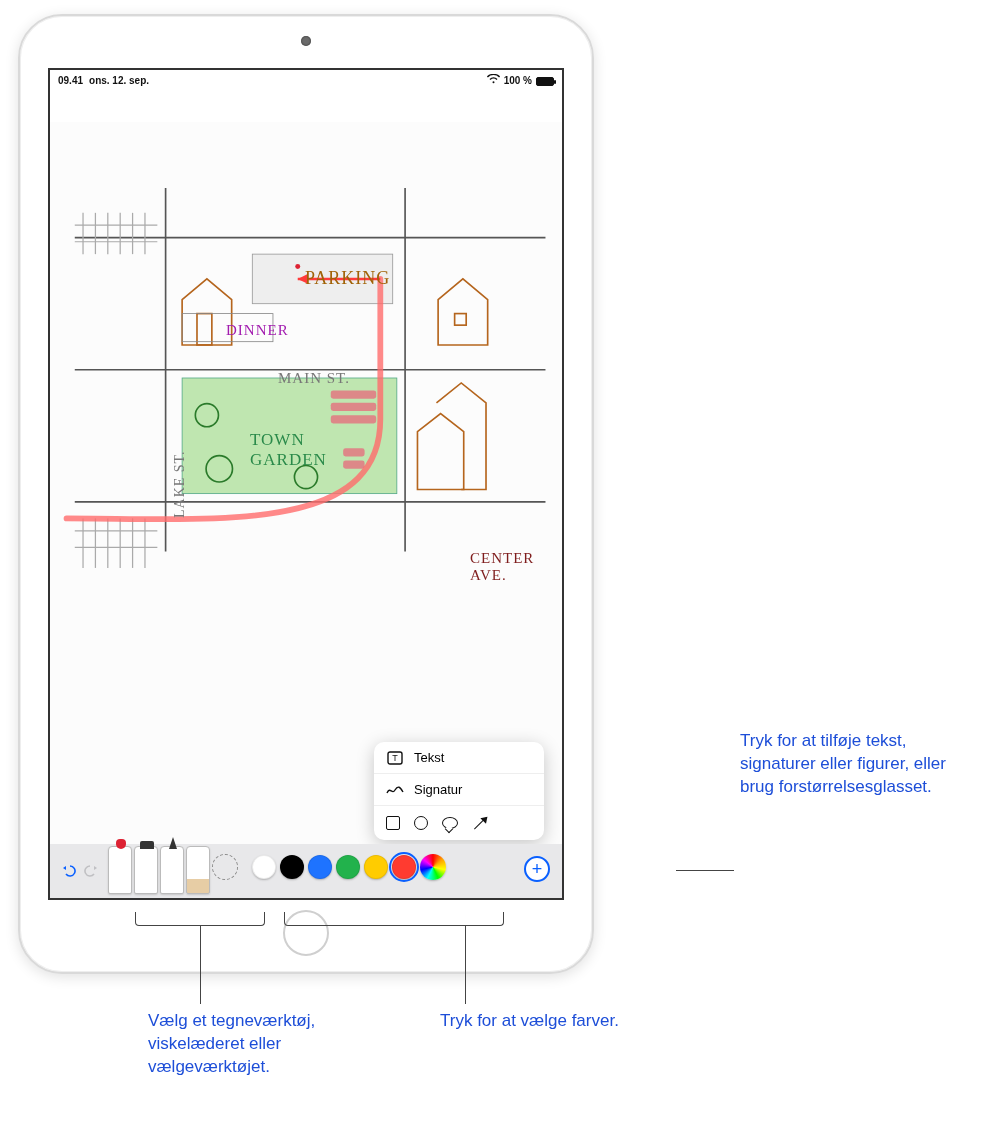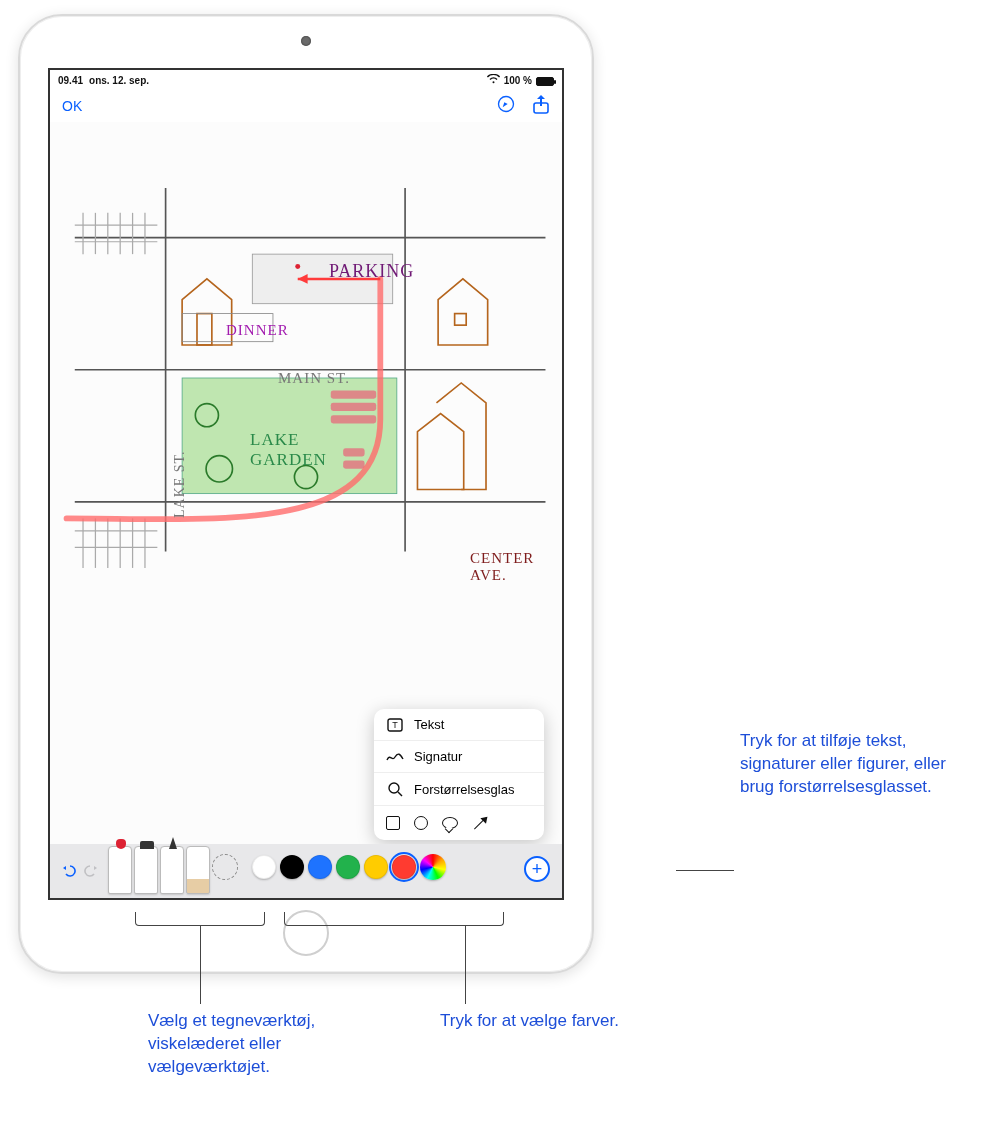--- a/index.html
+++ b/index.html
@@ -192,37 +192,20 @@
         <span>
           <svg width="13" height="10" viewBox="0 0 13 10">
               <path d="M6.5 9.2a1 1 0 100-2 1 1 0 000 2zm-3-3.2a4.3 4.3 0 016 0l1-1a5.7 5.7 0 00-8 0zM.9 3.4a8 8 0 0111.2 0l1-1a9.4 9.4 0 00-13.2 0z" fill="#111"></path>
             </svg>
         </span>
         <span>100 %</span>
         <span class="battery"></span>
       </div>
     </div>
 
-    <div class="navbar">
-      <span class="ok">OK</span>
-      <div class="right-icons">
-        <span class="icon-blue">
-          <svg width="20" height="20" viewBox="0 0 24 24">
-              <circle cx="12" cy="12" r="9" fill="none" stroke="#0a60ff" stroke-width="1.6"></circle>
-              <path d="M8 16l2-6 4 2-6 4z" fill="#0a60ff"></path>
-            </svg>
-        </span>
-        <span class="icon-blue">
-          <svg width="18" height="20" viewBox="0 0 18 20">
-              <path d="M9 1l-4 4h3v7h2V5h3L9 1z" fill="#0a60ff"></path>
-              <rect x="2" y="9" width="14" height="10" rx="2" fill="none" stroke="#0a60ff" stroke-width="1.6"></rect>
-            </svg>
-        </span>
-      </div>
-    </div>
 
     <div class="canvas">
       <svg class="sketch" viewBox="0 0 620 700">
 
         <g stroke="#555" stroke-width="2" fill="none">
           <line x1="30" y1="140" x2="600" y2="140"></line>
           <line x1="30" y1="300" x2="600" y2="300"></line>
           <line x1="30" y1="460" x2="600" y2="460"></line>
           <line x1="140" y1="80" x2="140" y2="520"></line>
           <line x1="430" y1="80" x2="430" y2="520"></line>
@@ -273,24 +256,24 @@
           <rect x="340" y="355" width="55" height="10" rx="3"></rect>
           <rect x="355" y="395" width="26" height="10" rx="3"></rect>
           <rect x="355" y="410" width="26" height="10" rx="3"></rect>
         </g>
 
         <path d="M20 480 C 200 480 400 500 400 360 C 400 260 400 200 400 190" stroke="#ff6b6b" stroke-width="7" fill="none" stroke-linecap="round" opacity="0.8"></path>
         <path d="M400 190 L300 190" stroke="#ff3b3b" stroke-width="3" fill="none"></path>
         <path d="M300 190 l12 -6 v12 z" fill="#ff3b3b"></path>
       </svg>
 
-      <div class="sktxt" style="left:255px;top:139px;color:#701a75;font-size:18px;margin-left:24px;">PARKING</div>
+      <div class="sktxt" style="left:255px;top:146px;color:#a16207;font-size:18px;">PARKING</div>
       <div class="sktxt" style="left:176px;top:200px;color:#a21caf;font-size:15px;">DINNER</div>
       <div class="sktxt" style="left:228px;top:248px;color:#777;font-size:15px;">MAIN ST.</div>
-      <div class="sktxt" style="left:200px;top:308px;color:#2a8a4a;font-size:17px;">LAKE</div>
+      <div class="sktxt" style="left:200px;top:308px;color:#2a8a4a;font-size:17px;">TOWN</div>
       <div class="sktxt" style="left:200px;top:328px;color:#2a8a4a;font-size:17px;">GARDEN</div>
       <div class="sktxt" style="left:122px;top:396px;color:#777;font-size:14px;transform:rotate(-90deg);transform-origin:left top;">LAKE ST.</div>
       <div class="sktxt" style="left:420px;top:428px;color:#7f1d1d;font-size:15px;">CENTER AVE.</div>
     </div>
 
     <div class="popup">
       <div class="row">
         <span class="pi">
           <svg width="16" height="14">
               <rect x="1" y="1" width="14" height="12" rx="2" fill="none" stroke="#111" stroke-width="1.4"></rect>
@@ -299,29 +282,20 @@
         </span>
         <span>Tekst</span>
       </div>
       <div class="row">
         <span class="pi">
           <svg width="18" height="12">
               <path d="M1 9 C4 2 6 11 9 6 S 14 3 17 8" fill="none" stroke="#111" stroke-width="1.4"></path>
             </svg>
         </span>
         <span>Signatur</span>
-      </div>
-      <div class="row">
-        <span class="pi">
-          <svg width="16" height="16">
-              <circle cx="7" cy="7" r="5" fill="none" stroke="#111" stroke-width="1.4"></circle>
-              <line x1="11" y1="11" x2="15" y2="15" stroke="#111" stroke-width="1.4"></line>
-            </svg>
-        </span>
-        <span>Forstørrelsesglas</span>
       </div>
       <div class="row shapes-row">
         <div class="shape-sq"></div>
         <div class="shape-ci"></div>
         <div class="shape-sp"></div>
         <div class="shape-ar"></div>
       </div>
     </div>
 
     <div class="toolbar">

